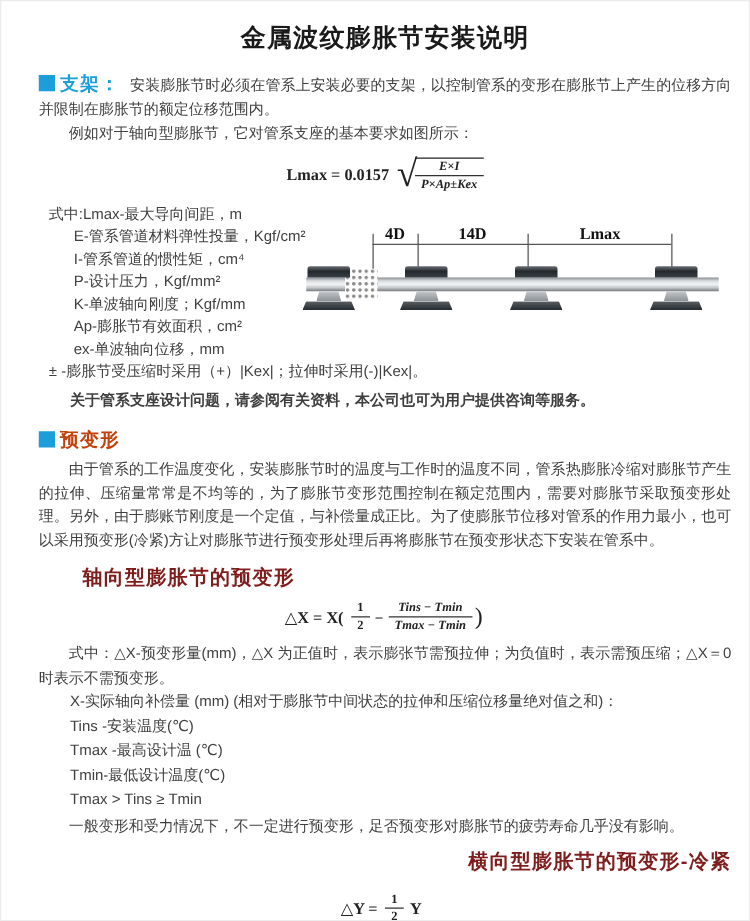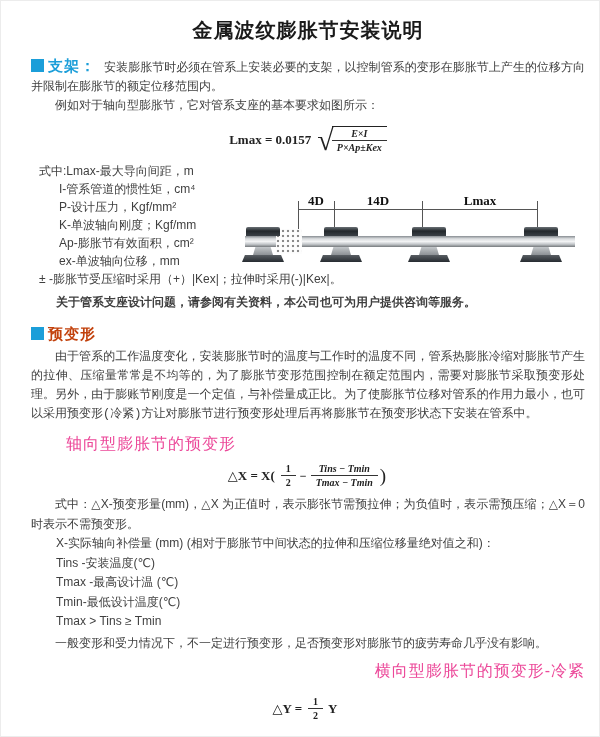--- a/index.html
+++ b/index.html
@@ -19,21 +19,21 @@
     font-size:20px;letter-spacing:1px;
     color:#1a1a1a;font-weight:bold;
   }
   .sq{
     display:inline-block;width:13px;height:13px;
     background:#1b9ed9;vertical-align:-1px;margin-right:4px;
   }
   .sec-head-inline{
     font-size:15px;color:#1b9ed9;font-weight:bold;letter-spacing:1px;margin-right:8px;
   }
-  p.body{font-size:12px;line-height:19px;margin:0;text-align:justify;font-family:Liberation Mono, monospace;}
+  p.body{font-size:12px;line-height:19px;margin:0;text-align:justify;}
   .p-first{margin-top:6px;}
   .p-indent{text-indent:2em;margin-top:2px;}
 
   .formula-row{
     display:flex;justify-content:center;align-items:center;
     font-family:"Liberation Serif","DejaVu Serif",serif;
     font-weight:bold;color:#222;
   }
   .f1{margin:10px 0 6px 0;}
   .f-lhs{font-size:13px;margin-right:6px;}
@@ -45,21 +45,21 @@
   .paren{font-size:19px;font-weight:normal;margin:0 2px;}
 
   .legend-wrap{position:relative;margin-top:8px;}
   .legend div{font-size:12px;line-height:18px;white-space:nowrap;}
   .legend .lead{margin-left:8px;}
   .legend .item{margin-left:28px;}
   .legend .pm{margin-left:8px;}
   .legend .note{margin-left:25px;margin-top:5px;font-weight:bold;}
 
   
-  .diagram{position:absolute;left:210px;top:34px;width:340px;height:80px;}
+  .diagram{position:absolute;left:210px;top:20px;width:340px;height:80px;}
   .dim-line{position:absolute;left:57px;top:13px;width:239px;border-top:1px solid #555;}
   .tick{position:absolute;top:5px;width:1px;height:32px;background:#555;}
   .tick.t1{left:57px;} .tick.t2{left:93px;} .tick.t3{left:181px;} .tick.t4{left:296px;}
   .dim-label{
     position:absolute;top:-3px;transform:translateX(-50%);
     font-family:"Liberation Serif","DejaVu Serif",serif;
     font-weight:bold;font-size:13px;color:#111;
   }
   .l-4d{left:75px;} .l-14d{left:137px;} .l-lmax{left:239px;}
   .pipe{
@@ -78,21 +78,21 @@
     background:linear-gradient(#6a7075,#23282c 45%,#3a4046);}
   .gap{height:11px;}
   .saddle{width:20px;margin:0 auto;height:8px;
     background:linear-gradient(#c3c7ca,#8d9195);
     clip-path:polygon(12% 0,88% 0,100% 100%,0 100%);}
   .base{width:42px;margin:0 auto;height:7px;
     background:linear-gradient(#5a5f64,#262b30);
     clip-path:polygon(7% 0,93% 0,100% 100%,0 100%);}
 
   .sec-head-block{margin:14px 0 4px 0;font-size:15px;color:#c2410c;font-weight:bold;letter-spacing:1px;}
-  .sub-head{font-size:16px;color:#ec4899;font-weight:400;letter-spacing:1px;}
+  .sub-head{font-size:16px;color:#7f1d1d;font-weight:700;letter-spacing:1px;}
   .sub-axial{margin:10px 0 2px 35px;}
   .sub-lateral{margin:8px 0 0 10px;text-align:right;}
 
   .f2{margin:8px 0 6px 0;font-size:13px;}
   .f2 .upright{font-style:normal;}
   .minus{margin:0 4px;font-size:12px;}
   .notes .n-first{font-size:12px;line-height:19.5px;text-indent:2em;text-align:justify;margin:2px 0 0 0;}
   .notes div.n-item{font-size:12px;line-height:19.5px;margin-left:25px;white-space:nowrap;}
   .f3{margin:14px 0 10px 0;font-size:13px;}
 </style>
@@ -112,20 +112,21 @@
     <span class="radical">√</span>
     <span class="frac under-root">
       <span class="num">E×I</span>
       <span class="den">P×Ap±Kex</span>
     </span>
   </div>
 
   <div class="legend-wrap">
     <div class="legend">
       <div class="lead">式中:Lmax-最大导向间距，m</div>
+      <div class="item">E-管系管道材料弹性投量，Kgf/cm²</div>
       <div class="item">I-管系管道的惯性矩，cm⁴</div>
       <div class="item">P-设计压力，Kgf/mm²</div>
       <div class="item">K-单波轴向刚度；Kgf/mm</div>
       <div class="item">Ap-膨胀节有效面积，cm²</div>
       <div class="item">ex-单波轴向位移，mm</div>
       <div class="pm">± -膨胀节受压缩时采用（+）|Kex|；拉伸时采用(-)|Kex|。</div>
       <div class="note">关于管系支座设计问题，请参阅有关资料，本公司也可为用户提供咨询等服务。</div>
     </div>
 
     <div class="diagram">

